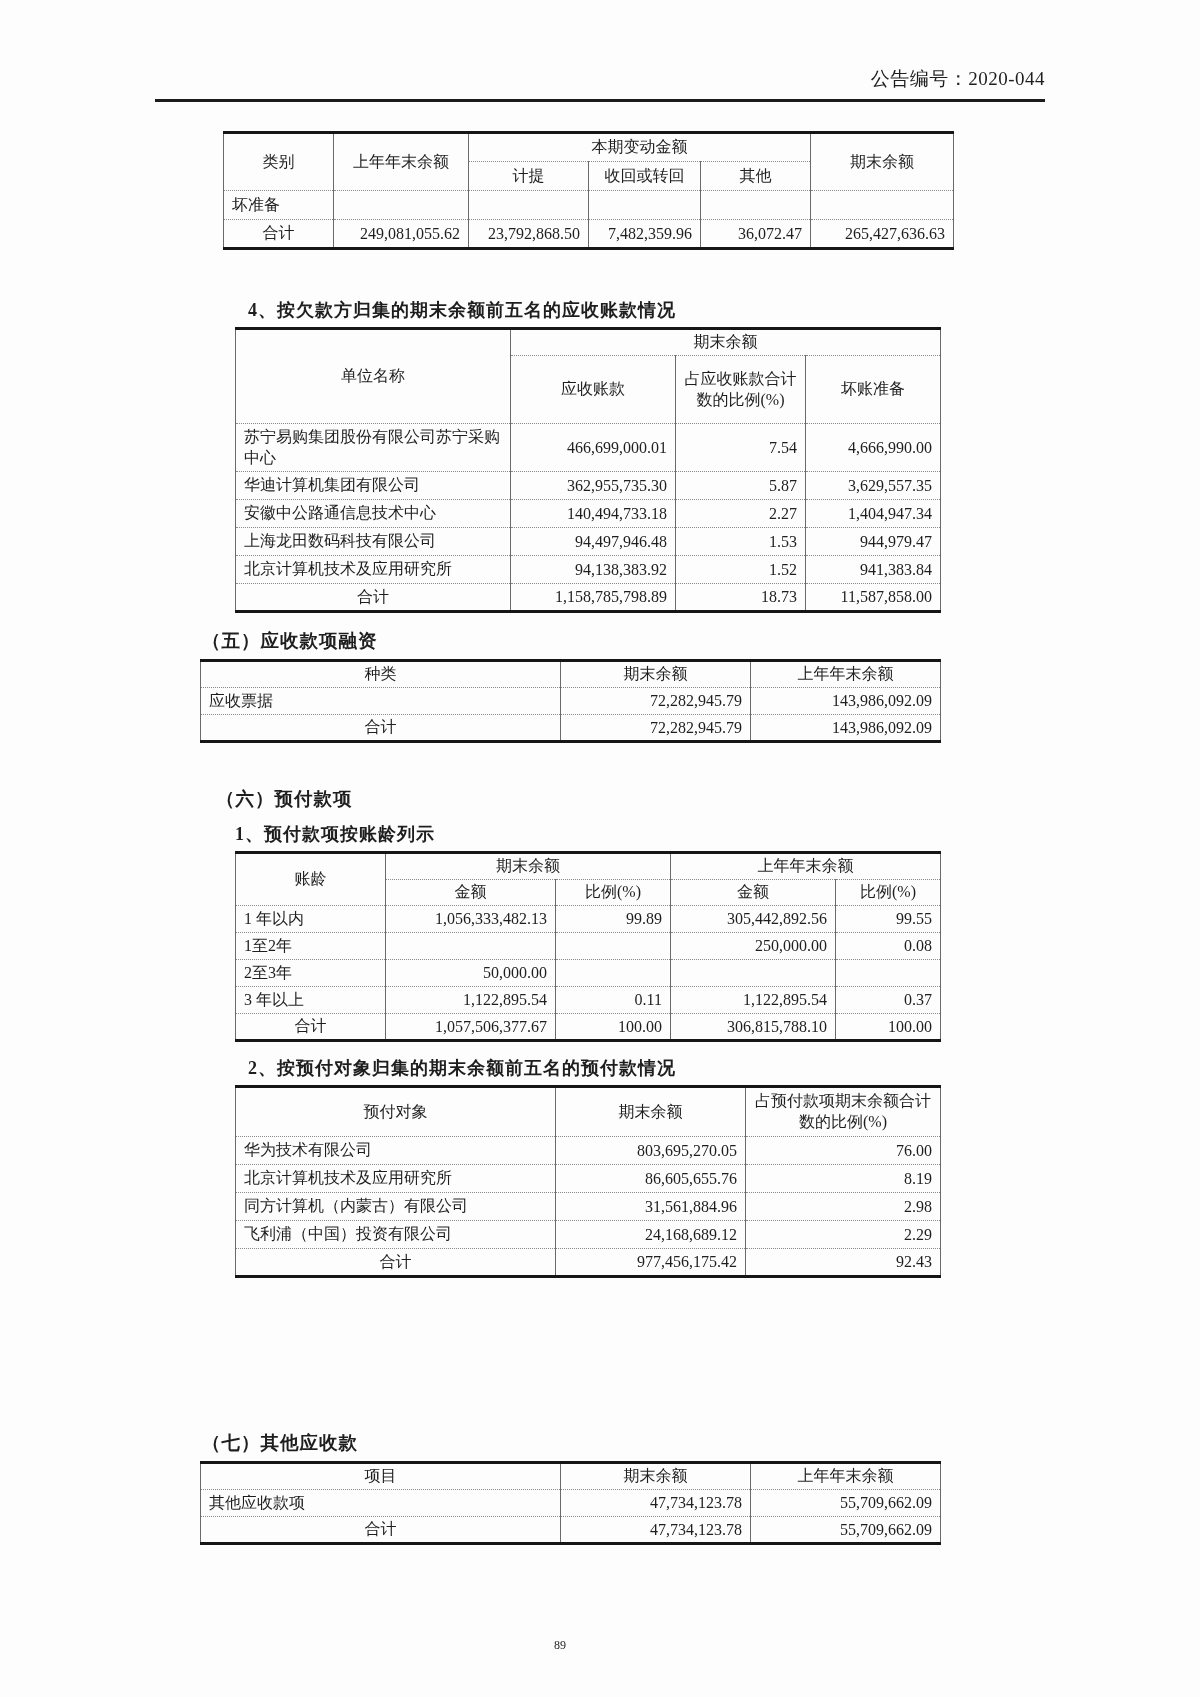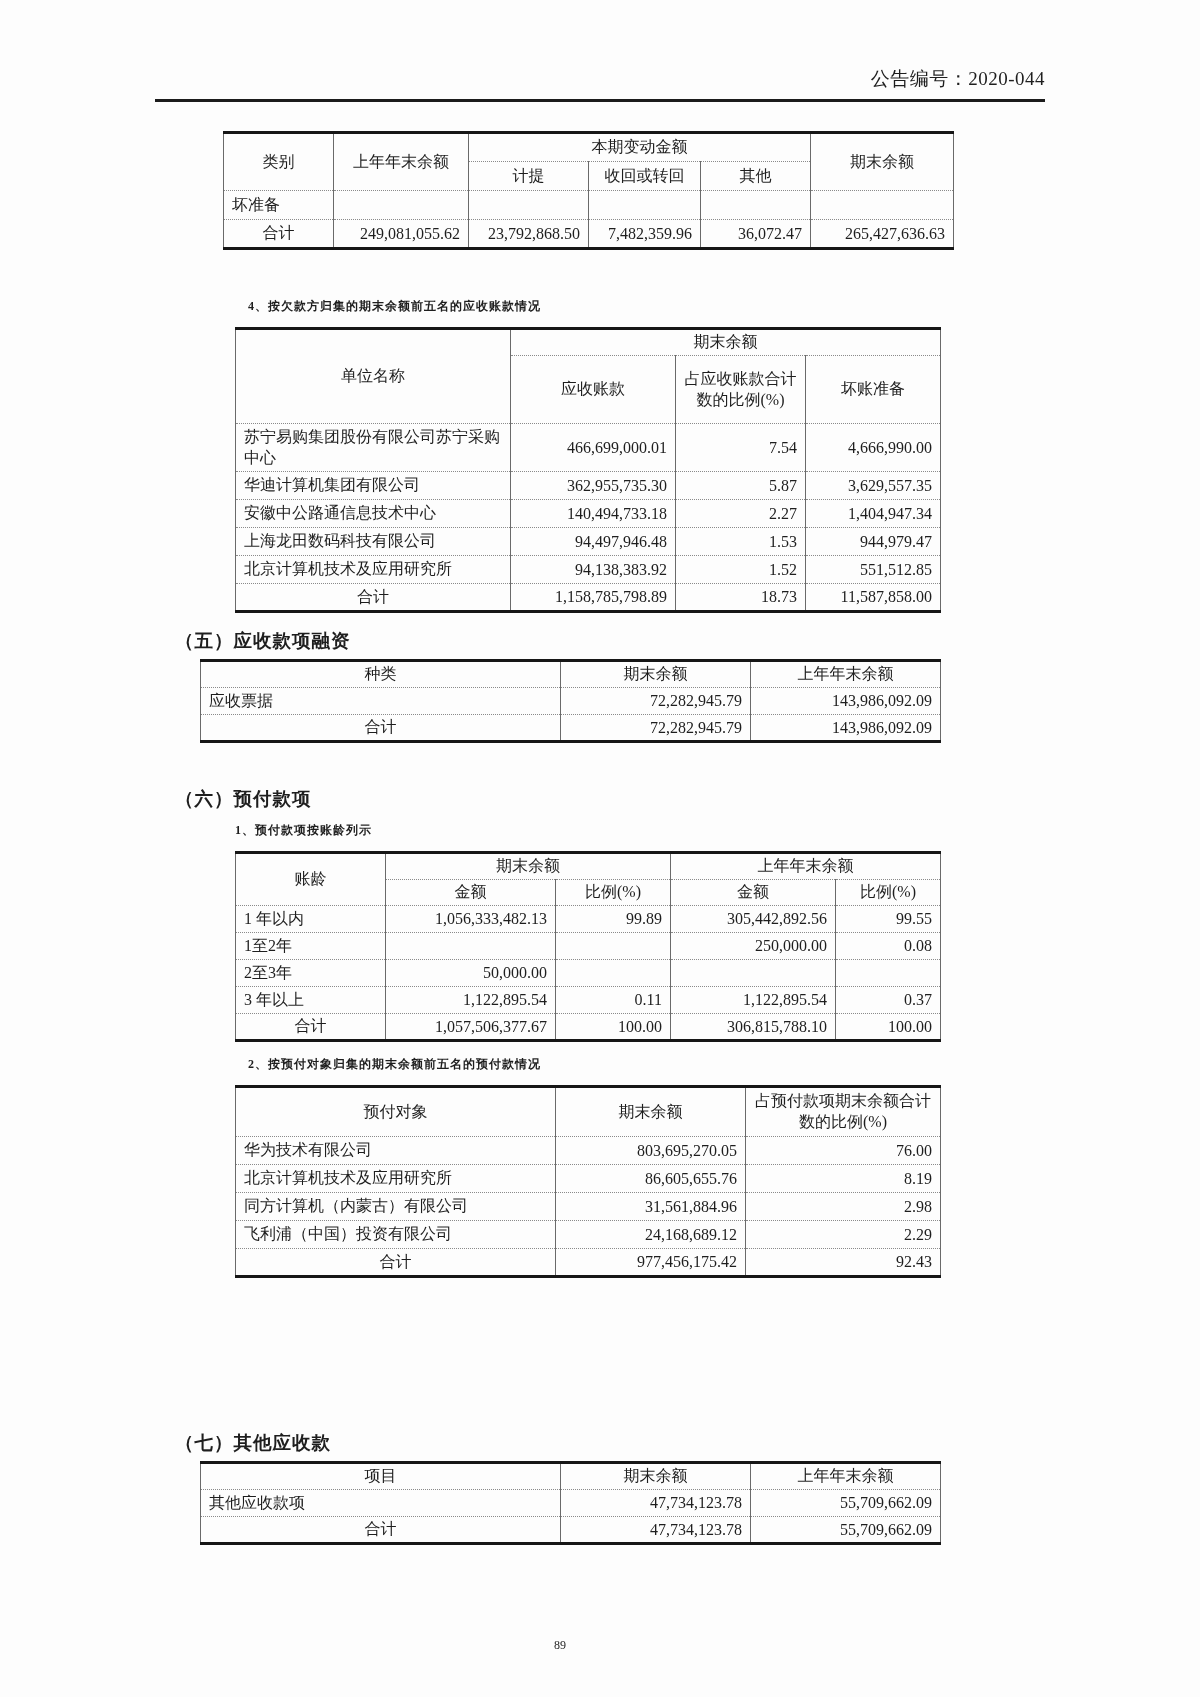--- a/index.html
+++ b/index.html
@@ -8,22 +8,22 @@
     width:1200px; height:1697px;
     background:#fdfdfd;
     font-family:"Liberation Serif","DejaVu Serif",serif;
     color:#1e1e1e;
   }
   .page { position:relative; width:1156px; height:1697px; background:#fdfdfd; overflow:hidden;border-radius:17px; }
 
   .notice { position:absolute; top:66px; left:0; width:1045px; text-align:right; font-size:19px; letter-spacing:0.5px; }
   .header-rule { position:absolute; top:99px; left:155px; width:890px; height:3px; background:#1c1c1c; }
 
-  .sec-title { position:absolute; font-weight:bold; font-size:12px; letter-spacing:1px; white-space:nowrap; }
-  .big-title { font-size:18.5px; }
+  .sec-title { position:absolute; font-weight:bold; font-size:18px; letter-spacing:1px; white-space:nowrap; }
+  .big-title { font-size:18.5px;margin-left:27px; }
 
   table.doc { border-collapse:collapse; table-layout:fixed; font-size:16px;
     border-top:3px solid #161616; border-bottom:3px solid #161616; }
   table.doc th, table.doc td {
     border-left:1px solid #6a6a6a; border-right:1px solid #6a6a6a;
     border-top:1px dotted #8a8a8a; border-bottom:1px dotted #8a8a8a;
     padding:2px 8px; font-weight:normal; vertical-align:middle;
     overflow:hidden;
   }
   table.doc tr:first-child th { border-top:none; }
@@ -134,21 +134,21 @@
       <tr>
         <td class="lbl">上海龙田数码科技有限公司</td>
         <td class="num">94,497,946.48</td>
         <td class="rat">1.53</td>
         <td class="num">944,979.47</td>
       </tr>
       <tr>
         <td class="lbl">北京计算机技术及应用研究所</td>
         <td class="num">94,138,383.92</td>
         <td class="rat">1.52</td>
-        <td class="num">551,512.85</td>
+        <td class="num">941,383.84</td>
       </tr>
       <tr>
         <td class="ctr">合计</td>
         <td class="num">1,158,785,798.89</td>
         <td class="rat">18.73</td>
         <td class="num">11,587,858.00</td>
       </tr>
     </tbody>
       </table>
   </div>
@@ -174,21 +174,21 @@
       </tr>
       <tr>
         <td class="ctr">合计</td>
         <td class="num">72,282,945.79</td>
         <td class="num">143,986,092.09</td>
       </tr>
     </tbody>
       </table>
   </div>
 
-  <div class="sec-title big-title" style="top:786px; left:175px;">（六）预付款项</div>
+  <div class="sec-title big-title" style="top:786px; left:189px;">（六）预付款项</div>
   <div class="sec-title" style="top:822px; left:235px;">1、预付款项按账龄列示</div>
 
   <div class="tbl-wrap" style="top:851px; left:235px; width:705px;">
     <table class="doc t4" style="width:705px;">
       <colgroup>
           <col style="width:150px">
           <col style="width:170px">
           <col style="width:115px">
           <col style="width:165px">
           <col style="width:105px">

